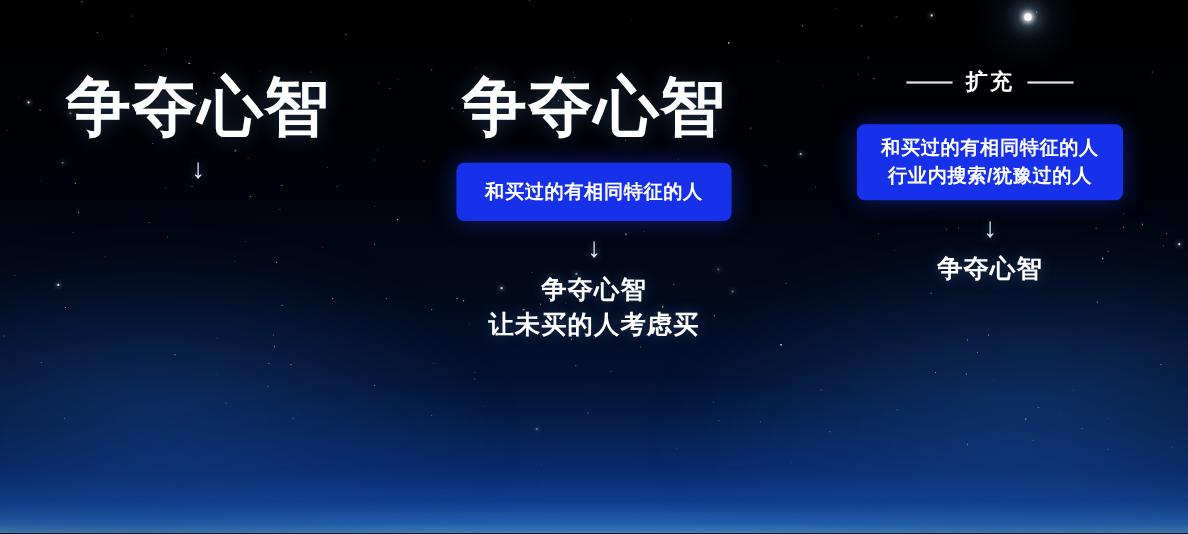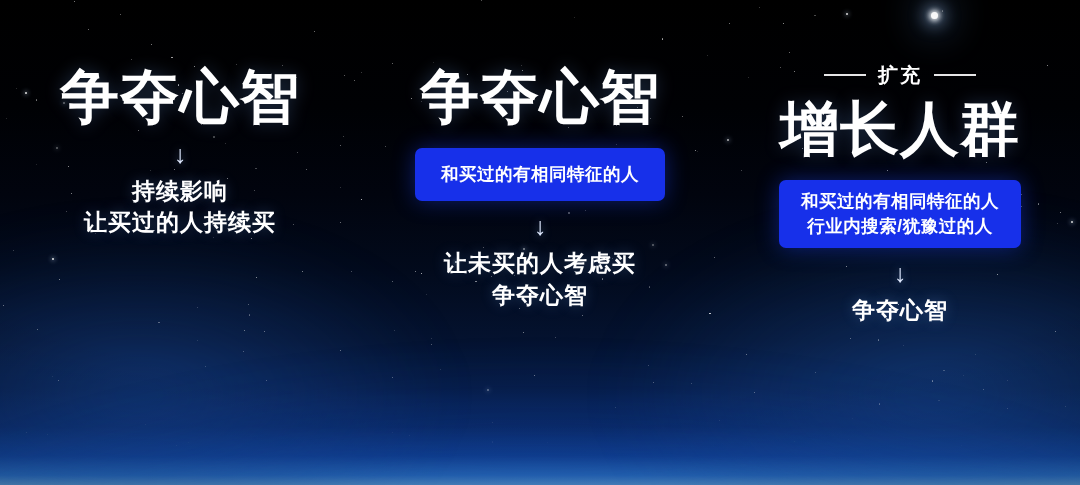--- a/index.html
+++ b/index.html
@@ -393,45 +393,40 @@
       <div class="star" style="left: 223px; top: 218.5px; width: 0.9px; height: 0.9px; opacity: 0.24;"></div>
       <div class="star" style="left: 522.7px; top: 331.9px; width: 0.9px; height: 0.9px; opacity: 0.72;"></div>
     </div>
   <div class="bg-vignette"></div>
 
   <div id="columns">
 
     <div class="column">
       <div class="headline">争夺心智</div>
       <div class="arrow">↓</div>
-      <div class="outcome">
-        <span class="outcome-line">持续影响</span>
-        <span class="outcome-line">让买过的人持续买</span>
-      </div>
     </div>
 
     <div class="column">
       <div class="headline">争夺心智</div>
       <div class="chip">
         <span class="chip-line">和买过的有相同特征的人</span>
       </div>
       <div class="arrow">↓</div>
       <div class="outcome">
+        <span class="outcome-line">争夺心智</span>
         <span class="outcome-line">让未买的人考虑买</span>
-        <span class="outcome-line">争夺心智</span>
       </div>
     </div>
 
     <div class="column">
       <div class="eyebrow">
         <span class="rule"></span>
         <span class="eyebrow-text">扩充</span>
         <span class="rule"></span>
       </div>
-      <div class="headline">增长人群</div>
       <div class="chip two-line">
         <span class="chip-line">和买过的有相同特征的人</span>
         <span class="chip-line">行业内搜索/犹豫过的人</span>
       </div>
       <div class="arrow">↓</div>
       <div class="outcome">
         <span class="outcome-line">争夺心智</span>
       </div>
     </div>
 

